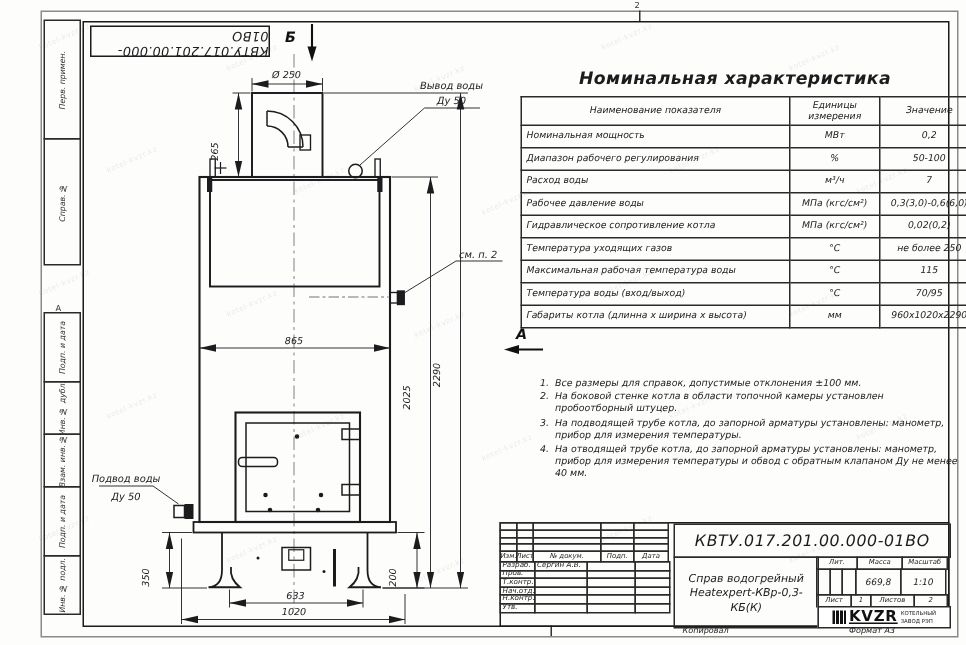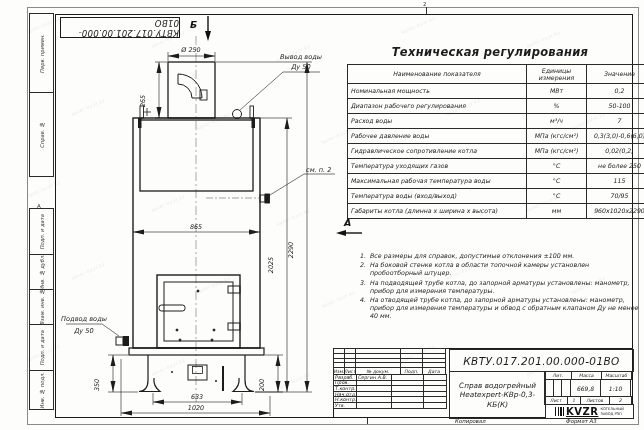--- a/index.html
+++ b/index.html
@@ -278,21 +278,21 @@
     </g>
     <text class="dim" x="141" y="385" text-anchor="middle">633</text>
     <g stroke="#1c1c1e" stroke-width="0.6">
       <line x1="65" y1="345" x2="65" y2="402"></line>
         <line x1="214" y1="382" x2="214" y2="402"></line>
       <line x1="65" y1="399" x2="214" y2="399" marker-start="url(#as)" marker-end="url(#ae)"></line>
     </g>
     <text class="dim" x="140" y="396" text-anchor="middle">1020</text>
   </svg>
 
-  <div id="spec-title" class="abs">Техническая регулирования</div>
+  <div id="spec-title" class="abs">Номинальная характеристика</div>
   <table id="spec-table" class="abs">
     <thead>
       <tr>
         <th class="c-name">Наименование показателя</th>
         <th class="c-unit">Единицы измерения</th>
         <th class="c-val">Значение</th>
       </tr>
     </thead>
     <tbody id="spec-rows">
         <tr>

